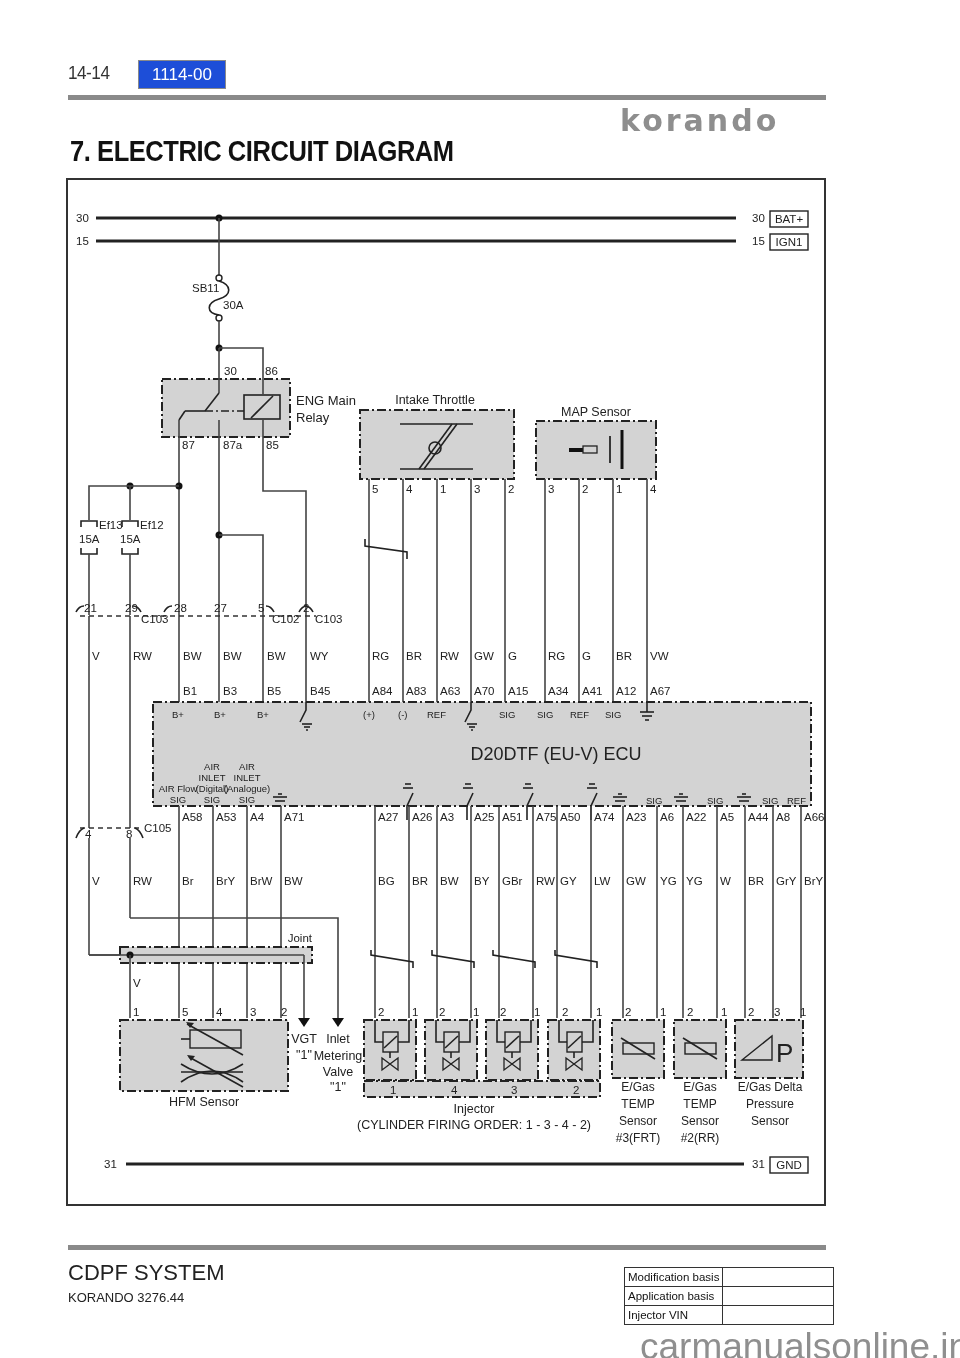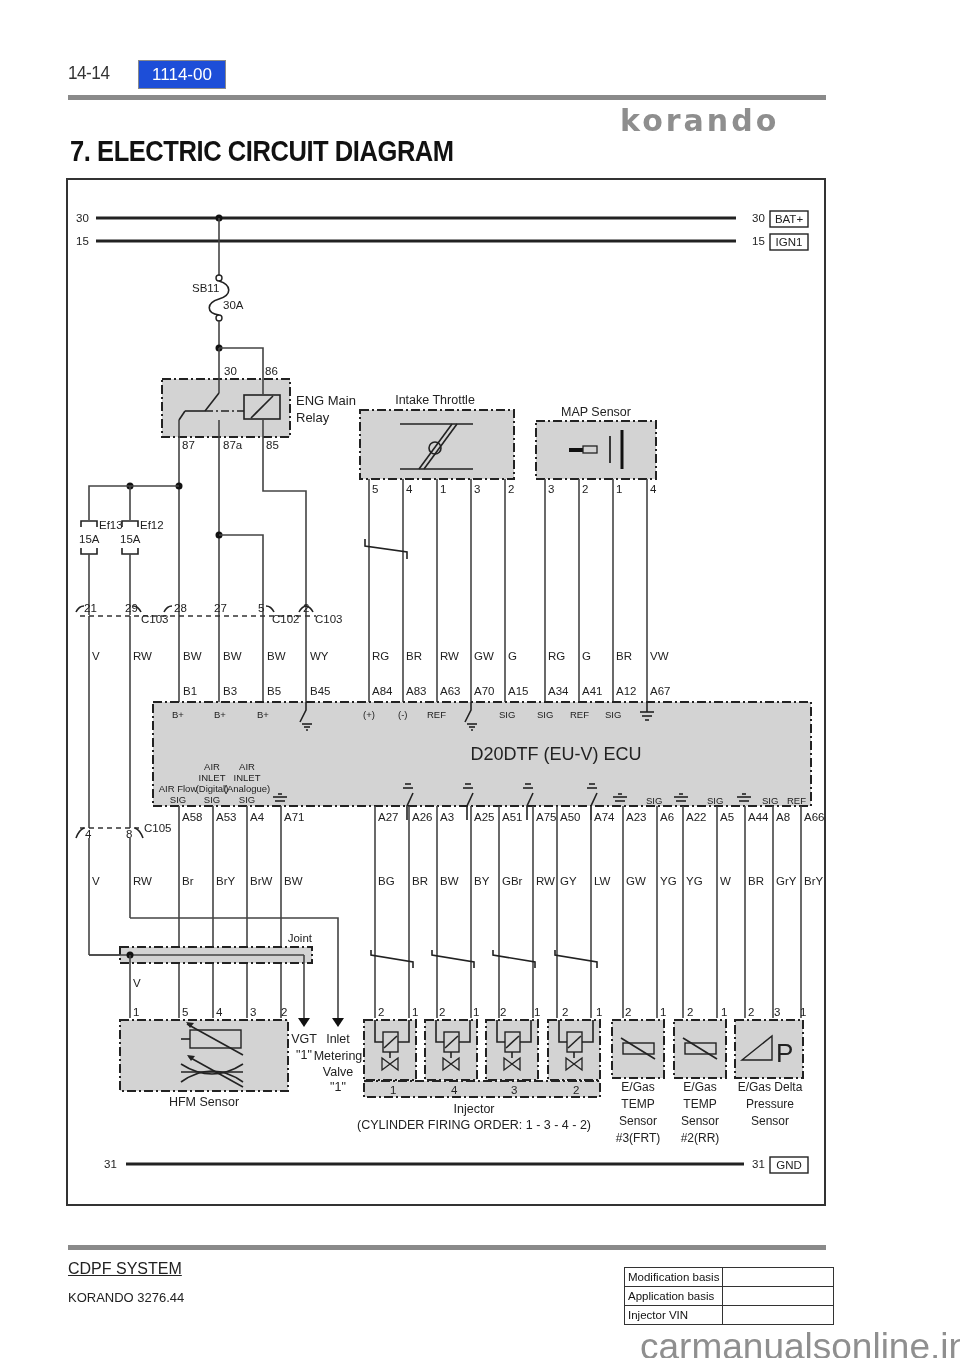--- a/index.html
+++ b/index.html
@@ -6,21 +6,21 @@
   body { width:960px; height:1358px; position:relative; overflow:hidden; font-family:"Liberation Sans", sans-serif; color:#1a1a1a; }
   .abs { position:absolute; }
   .pagenum { left:68px; top:62px; font-size:19px; letter-spacing:-0.5px; color:#333; transform:scaleX(0.9); transform-origin:left; }
   .codebadge { left:138px; top:60px; width:86px; height:27px; background:#1d4ed8; color:#fff; font-size:17px; line-height:27px; text-align:center; border:1px solid #8a8a8a; }
   .brand { left:620px; top:64px; font-size:30px; color:#8e8e8e; letter-spacing:3px; font-family:"DejaVu Sans", sans-serif; font-weight:bold;margin-top:39px; }
   .hdr-rule { left:68px; top:95px; width:758px; height:5px; background:#8a8a8a; }
   .title { left:70px; top:135px; font-size:29px; font-weight:bold; color:#111; transform:scaleX(0.88); transform-origin:left; letter-spacing:-0.5px; }
   .diagram-frame { left:66px; top:178px; width:760px; height:1028px; border:2px solid #333; box-sizing:border-box; }
   svg text { font-family:"Liberation Sans", sans-serif; }
   .ftr-rule { left:68px; top:1245px; width:758px; height:5px; background:#8a8a8a; }
-  .ftr-title { left:68px; top:1260px; font-size:16px; color:#222;text-decoration:underline; }
+  .ftr-title { left:68px; top:1260px; font-size:22px; color:#222; }
   .ftr-sub { left:68px; top:1290px; font-size:13px; color:#222; }
   table.revtbl { position:absolute; left:624px; top:1267px; border-collapse:collapse;border-radius:11px; }
   table.revtbl td { border:1.5px solid #333; height:18px; font-size:11.5px; padding:0 3px; color:#111; }
   table.revtbl td.v { width:104px; }
   .watermark { left:640px; top:1326px; font-size:37px; color:#8f8f8f; letter-spacing:0px; }
 </style>
 </head>
 <body>
 
 <div class="abs pagenum">14-14</div>

